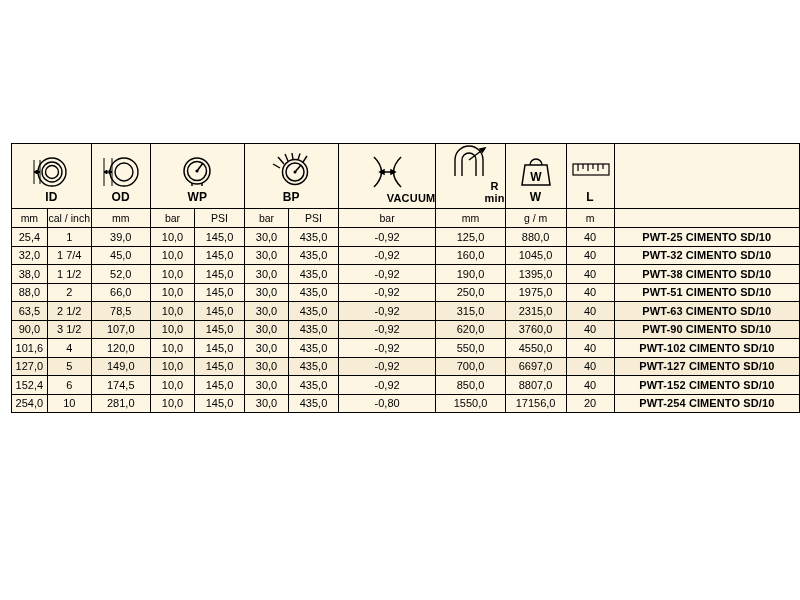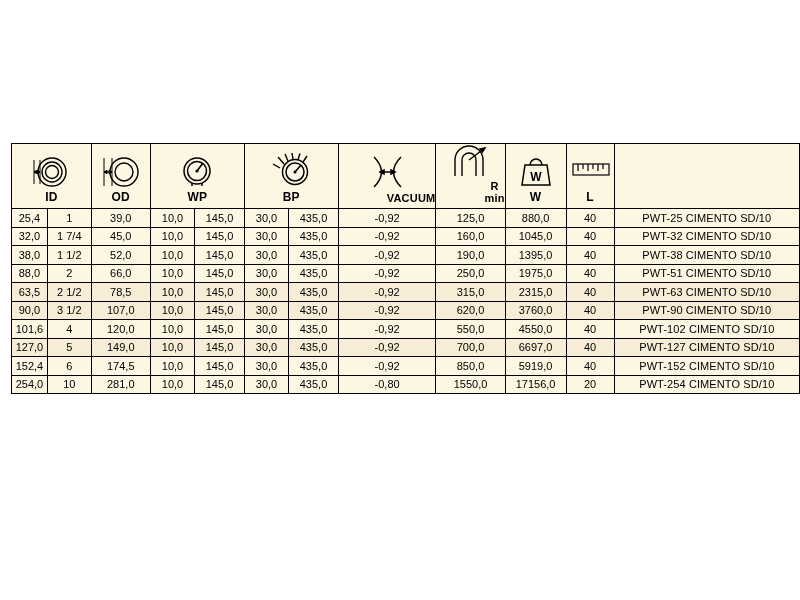--- a/index.html
+++ b/index.html
@@ -78,21 +78,21 @@
   }
   td.num {
     text-align: right;
     padding-right: 5px;
   }
   td.ctr {
     text-align: center;
   }
   td.name {
     text-align: center;
-    font-weight: normal;
+    font-weight: bold;
     font-size: 11.5px;
     letter-spacing: 0.1px;
   }
   
   col.c-id   { width: 37px; }
   col.c-cal  { width: 48px; }
   col.c-od   { width: 58px; }
   col.c-wpb  { width: 44px; }
   col.c-wpp  { width: 49px; }
   col.c-bpb  { width: 44px; }
@@ -264,20 +264,34 @@
                   <line x1="36" y1="12" x2="36" y2="17"></line>
                 </g>
               </svg>
             </span>
             <span class="icon-label">L</span>
           </div>
         </td>
         <td></td>
       </tr>
 
+      <tr class="unit-row">
+        <td>mm</td>
+        <td>cal / inch</td>
+        <td>mm</td>
+        <td>bar</td>
+        <td>PSI</td>
+        <td>bar</td>
+        <td>PSI</td>
+        <td>bar</td>
+        <td>mm</td>
+        <td>g / m</td>
+        <td>m</td>
+        <td></td>
+      </tr>
 
       <tr class="data-row">
         <td class="num">25,4</td>
         <td class="ctr">1</td>
         <td class="num">39,0</td>
         <td class="num">10,0</td>
         <td class="num">145,0</td>
         <td class="num">30,0</td>
         <td class="num">435,0</td>
         <td class="num">-0,92</td>
@@ -387,21 +401,21 @@
       <tr class="data-row">
         <td class="num">152,4</td>
         <td class="ctr">6</td>
         <td class="num">174,5</td>
         <td class="num">10,0</td>
         <td class="num">145,0</td>
         <td class="num">30,0</td>
         <td class="num">435,0</td>
         <td class="num">-0,92</td>
         <td class="num">850,0</td>
-        <td class="num">5919,0</td>
+        <td class="num">8807,0</td>
         <td class="ctr">40</td>
         <td class="name">PWT-152 CIMENTO SD/10</td>
       </tr>
       <tr class="data-row">
         <td class="num">254,0</td>
         <td class="ctr">10</td>
         <td class="num">281,0</td>
         <td class="num">10,0</td>
         <td class="num">145,0</td>
         <td class="num">30,0</td>

